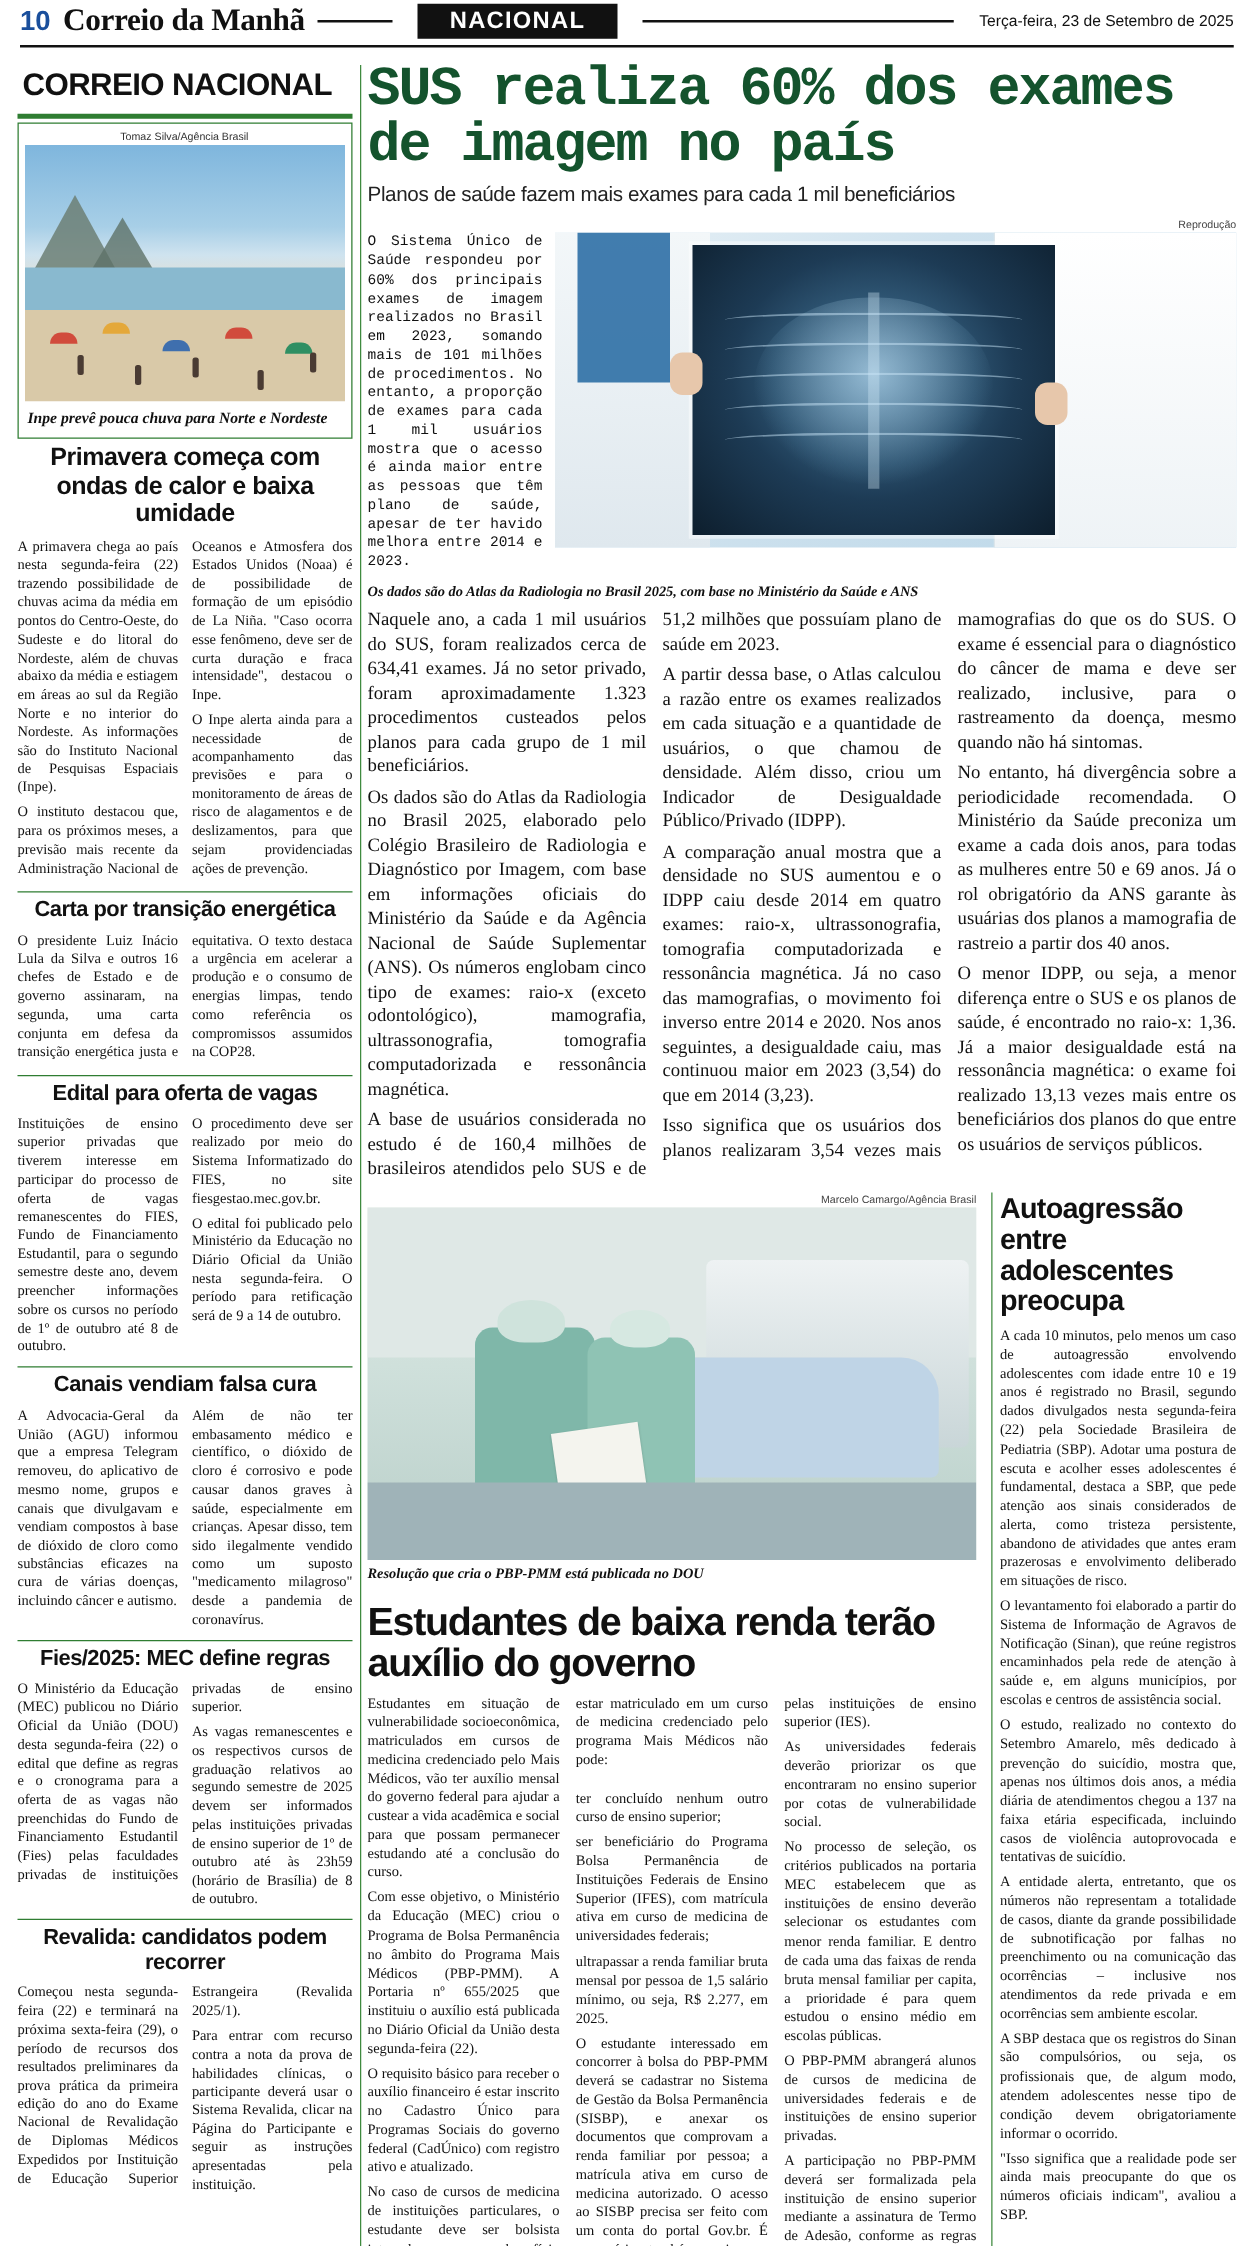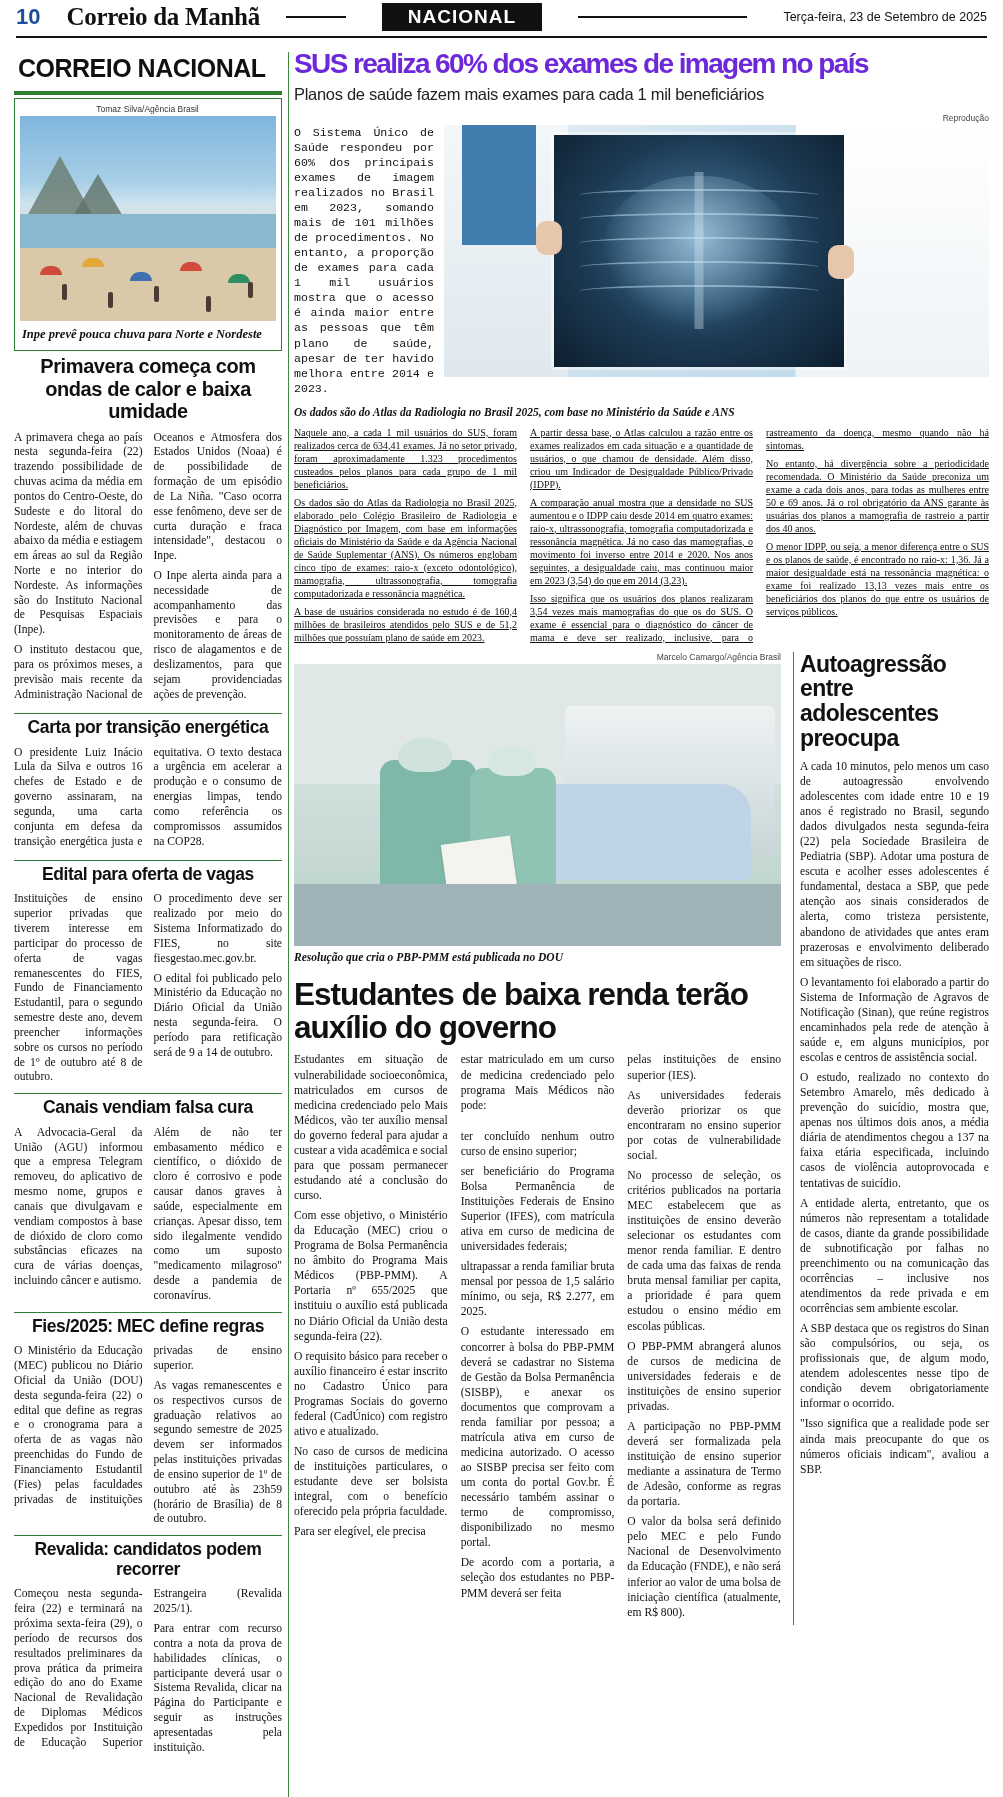--- a/index.html
+++ b/index.html
@@ -9,21 +9,21 @@
     background:#ffffff;
     font-family:"Liberation Serif", serif;
     color:#111;
     position:relative;
     overflow:hidden;
   }
   .page { width:1003px; height:1797px; position:relative; padding:0 14px; }
 
   
   .masthead {
-    display:flex; align-items:center; gap:26px;
+    display:flex; align-items:center; gap:10px;
     height:36px; padding:0 2px 3px 2px;justify-content:flex-end;
   }
   .page-num {
     font-family:"Liberation Sans", sans-serif;
     font-weight:bold; font-size:22px; color:#1a4f9c; line-height:1;
   }
   .paper-name {
     font-family:"Liberation Serif", serif;
     font-weight:bold; font-size:25px; letter-spacing:-0.3px; color:#111;
   }
@@ -98,23 +98,23 @@
   .two-col {
     column-count:2; column-gap:11px; column-rule:0;
     font-size:11.6px; line-height:1.28; text-align:justify;
     hyphens:auto; -webkit-hyphens:auto;
   }
   .two-col p { margin:0 0 5px; text-indent:0; }
   .rail-sep { height:1px; background:#2f7d32; margin:8px 0 4px; }
 
   
   .main-head {
-    font-family:Liberation Sans, sans-serif;
-    font-weight:bold; font-size:28px; line-height:1.03;
-    letter-spacing:-1.6px; margin:2px 0 6px; color:#6d28d9;
+    font-family:Liberation Mono, monospace;
+    font-weight:bold; font-size:44px; line-height:1.03;
+    letter-spacing:-1.6px; margin:2px 0 6px; color:#14532d;
   }
   .sub-head {
     font-family:"Liberation Sans", sans-serif;
     font-size:16.5px; line-height:1.2; color:#222; margin:0 0 8px;
     letter-spacing:-0.3px;
   }
   .credit-r { font-family:"Liberation Sans", sans-serif; font-size:8.5px; text-align:right; color:#444; padding-bottom:2px;}
 
   .hero-wrap { display:flex; gap:10px; }
   .hero-text {
@@ -157,21 +157,21 @@
   .xray .scrub { position:absolute; left:18px; top:0; width:74px; height:120px; background:#2e6fa5; opacity:.9;}
   .xray .hand { position:absolute; width:26px; height:34px; background:#e7c7ab; border-radius:10px; }
   .photo-caption {
     font-family:"Liberation Serif", serif;
     font-style:italic; font-weight:bold; font-size:11.5px; line-height:1.2;
     padding:5px 0 6px;
   }
 
   .body-cols {
     column-count:3; column-gap:13px;
-    font-size:10px; line-height:1.3; text-align:justify; hyphens:auto;text-decoration:underline;
+    font-size:15px; line-height:1.3; text-align:justify; hyphens:auto;
   }
   .body-cols p { margin:0 0 5px; }
 
   
   .mid { display:flex; gap:12px; margin-top:8px; }
   .mid-left { flex:1 1 auto; }
   .mid-right { width:196px; flex:0 0 196px; border-left:1px solid #3f8a3f; padding-left:6px; }
   .or-photo {
     height:282px; position:relative; overflow:hidden;
     background:linear-gradient(180deg,#dfe9e4 0%, #cfe0db 45%, #b9cfc9 100%);

